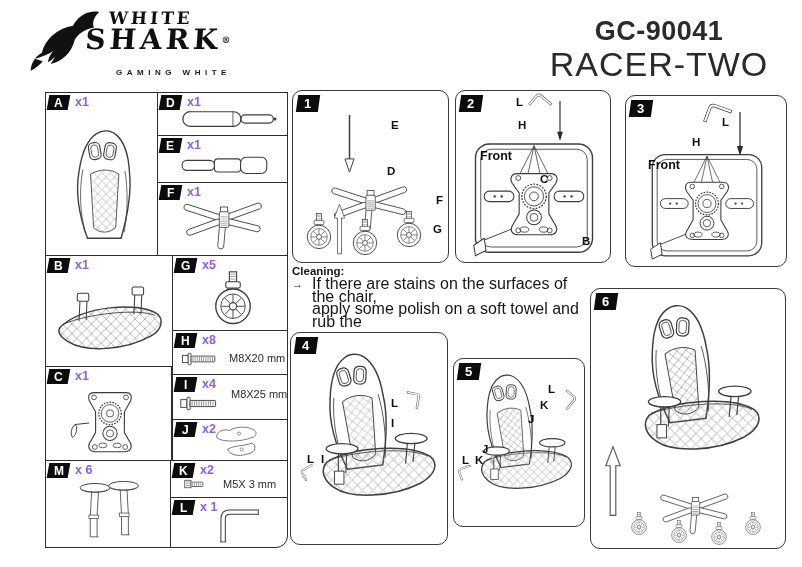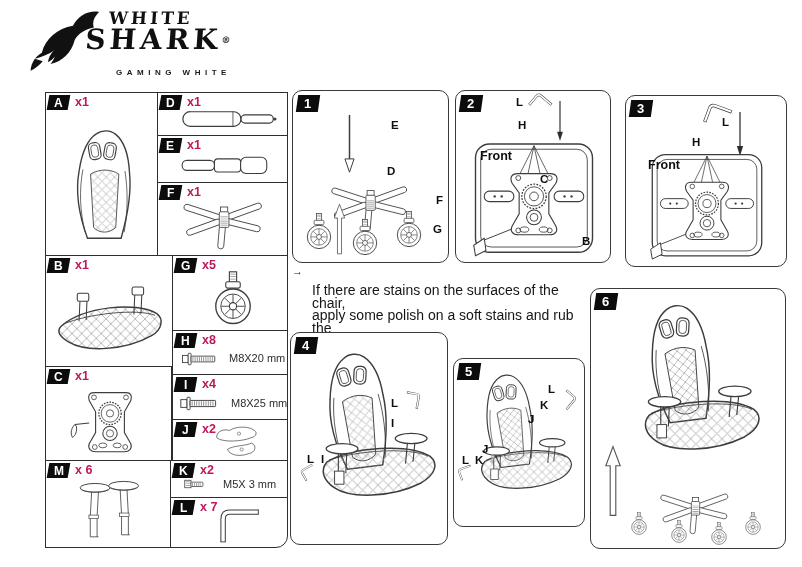--- a/index.html
+++ b/index.html
@@ -4,21 +4,21 @@
 <style>
   html,body{margin:0;padding:0;background:#e8e8e8;}
   .canvas{position:relative;width:802px;height:567px;background:#ffffff;overflow:hidden;
           font-family:"Liberation Sans",sans-serif;color:#222;}
   svg.art{position:absolute;display:block;}
   .pbox{position:absolute;border:1.4px solid #2e2e2e;background:#fff;box-sizing:border-box;}
   .tag{position:absolute;top:2px;left:2px;width:21px;height:15px;background:#0c0c0c;color:#fff;
        font-weight:bold;font-size:12px;display:flex;align-items:center;justify-content:center;
        transform:skewX(-10deg);}
   .tag span{transform:skewX(10deg);}
-  .qty{position:absolute;top:2px;left:29px;font-size:12.5px;font-weight:bold;color:#be185d;}
+  .qty{position:absolute;top:2px;left:29px;font-size:12.5px;font-weight:bold;color:#8b5cf6;}
   .sizetxt{position:absolute;font-size:11px;color:#2d2d2d;white-space:nowrap;}
   .panel{position:absolute;border:1.7px solid #3a3a3a;border-radius:10px;background:#fff;box-sizing:border-box;}
   .badge{position:absolute;top:4px;left:4px;width:22px;height:17px;background:#0c0c0c;color:#fff;
          font-weight:bold;font-size:13px;display:flex;align-items:center;justify-content:center;
          transform:skewX(-8deg);}
   .badge span{transform:skewX(8deg);}
   .lbl{position:absolute;font-size:11.5px;font-weight:bold;color:#0e0e0e;}
   .front{position:absolute;font-size:12.5px;font-weight:bold;color:#0e0e0e;}
   
   .logo{position:absolute;left:28px;top:2px;width:215px;height:88px;}
@@ -29,21 +29,21 @@
   .logo-reg{font-size:9px;vertical-align:top;}
   .logo-tag{position:absolute;left:88px;top:66px;font-size:8px;letter-spacing:4.5px;color:#1a1a1a;font-weight:bold;}
   .titleblock{position:absolute;left:530px;top:16px;width:258px;text-align:center;color:#2a2a2c;}
   .model{font-size:27px;font-weight:bold;letter-spacing:.5px;line-height:30px;}
   .product{font-size:34px;font-weight:400;letter-spacing:1px;line-height:36px;}
   
   .cleaning{position:absolute;left:292px;top:265px;width:300px;color:#151515;}
   .clean-h{font-size:11.5px;font-weight:bold;line-height:13px;}
   .clean-row{display:flex;}
   .clean-arrow{width:20px;font-size:11px;line-height:12.6px;}
-  .clean-body{flex:1;font-size:14px;line-height:12.6px;margin-top:19px;}
+  .clean-body{flex:1;font-size:16px;line-height:12.6px;}
   .note-b{font-weight:bold;}
 </style>
 </head>
 <body>
 
 <svg width="0" height="0" style="position:absolute" aria-hidden="true">
   <defs>
     <pattern id="quilt" width="11" height="11" patternUnits="userSpaceOnUse">
       <path d="M5.5,0 L11,5.5 L5.5,11 L0,5.5 Z" fill="none" stroke="#9b9b9b" stroke-width="0.8"></path>
     </pattern>
@@ -243,20 +243,24 @@
       <path fill="#111" d="M34,44 C28,48 24,54 23,61 C29,58 33,53 35,48 Z"></path>
       <path fill="#111" d="M8,57 C5,61 3,66 3,71 C9,68 14,64 17,60 Z"></path>
     </svg>
     <div class="logo-text">
       <div class="logo-white">WHITE</div>
       <div class="logo-shark"><span>SHARK</span><span class="logo-reg">®</span></div>
     </div>
     <div class="logo-tag">GAMING WHITE</div>
   </div>
 
+  <div class="titleblock">
+    <div class="model">GC-90041</div>
+    <div class="product">RACER-TWO</div>
+  </div>
 
   <div class="pbox" style="left:45px;top:92px;width:113px;height:164px">
     <div class="tag">
         <span>A</span>
       </div>
     <div class="qty">x1</div>
     <svg class="art" style="left:14px;top:22px" width="84" height="138" viewBox="0 0 110 150">
         <use href="#backrest"></use>
       </svg>
   </div>
@@ -343,21 +347,21 @@
   </div>
 
   <div class="pbox" style="left:172px;top:374px;width:116px;height:46px">
     <div class="tag">
         <span>I</span>
       </div>
     <div class="qty">x4</div>
     <svg class="art" style="left:6px;top:20px" width="50" height="17" viewBox="0 0 64 22">
         <use href="#bolt"></use>
       </svg>
-    <div class="sizetxt" style="left:58px;top:22px">M8X25 mm</div>
+    <div class="sizetxt" style="left:58px;top:13px">M8X25 mm</div>
   </div>
 
   <div class="pbox" style="left:172px;top:419px;width:116px;height:42px">
     <div class="tag">
         <span>J</span>
       </div>
     <div class="qty">x2</div>
     <svg class="art" style="left:22px;top:2px" width="88" height="38" viewBox="0 0 100 72">
         <use href="#jcovers"></use>
       </svg>
@@ -371,21 +375,21 @@
     <svg class="art" style="left:10px;top:16px" width="40" height="14" viewBox="0 0 64 22">
         <use href="#boltK"></use>
       </svg>
     <div class="sizetxt" style="left:52px;top:17px">M5X 3  mm</div>
   </div>
 
   <div class="pbox" style="left:170px;top:497px;width:118px;height:51px;border-bottom-right-radius:12px">
     <div class="tag">
         <span>L</span>
       </div>
-    <div class="qty">x 7</div>
+    <div class="qty">x 1</div>
     <svg class="art" style="left:36px;top:6px" width="62" height="42" viewBox="0 0 72 62">
         <use href="#allen"></use>
       </svg>
   </div>
 
   <div class="panel" style="left:292px;top:90px;width:157px;height:173px">
     <div class="badge">
         <span>1</span>
       </div>
     <svg class="art" style="left:50px;top:24px" width="13" height="58" viewBox="0 0 14 70">
@@ -456,25 +460,26 @@
     <svg class="art" style="left:108px;top:16px" width="12" height="44" viewBox="0 0 14 70">
         <use href="#arrowDownF"></use>
       </svg>
     <svg class="art" style="left:6px;top:52px" width="150" height="116" viewBox="0 0 150 142">
         <use href="#underside"></use>
       </svg>
     <div class="front" style="left:22px;top:62px">Front</div>
   </div>
 
   <div class="cleaning">
+    <div class="clean-h">Cleaning:</div>
     <div class="clean-row">
       <div class="clean-arrow">→</div>
       <div class="clean-body">
         <div>If there are stains on the surfaces of the chair,</div>
-        <div>apply some polish on a soft stains and rub the</div>
+        <div>apply some polish on a soft towel and rub the</div>
       </div>
     </div>
   </div>
 
   <div class="panel" style="left:290px;top:332px;width:158px;height:213px">
     <div class="badge">
         <span>4</span>
       </div>
     <svg class="art" style="left:10px;top:18px" width="140" height="188" viewBox="0 0 150 200">
         <use href="#chair"></use>

